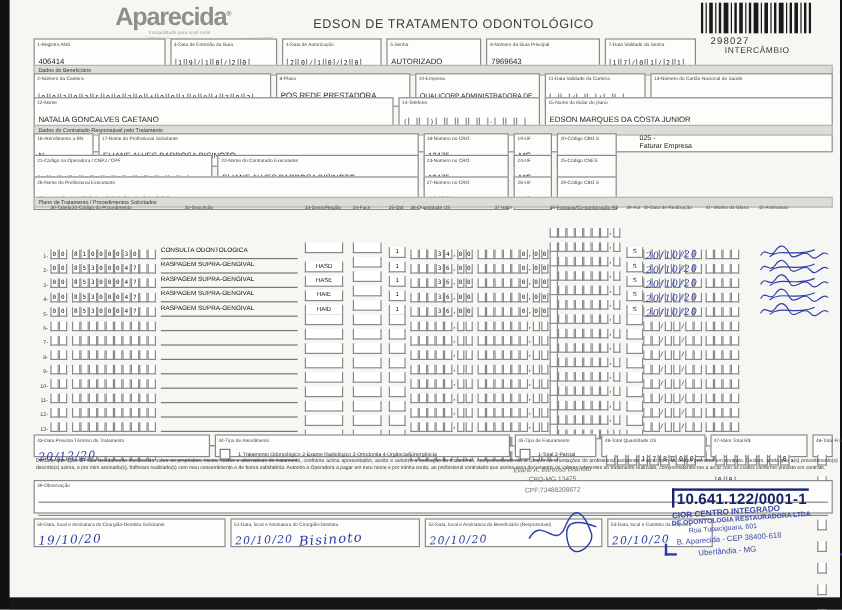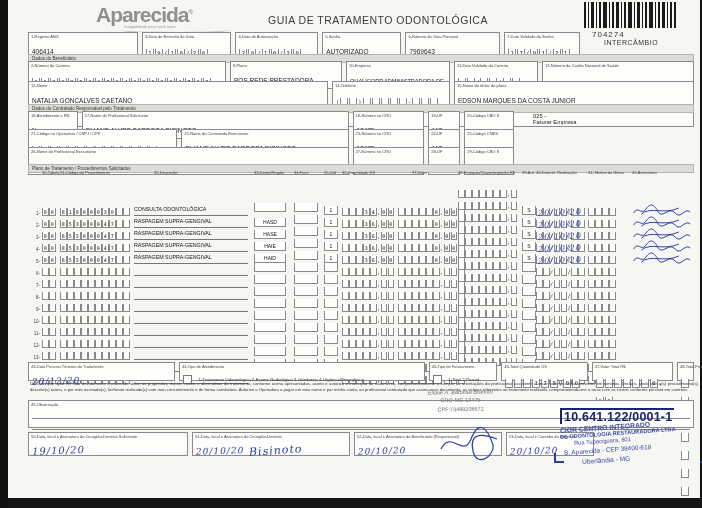--- a/index.html
+++ b/index.html
@@ -61,21 +61,21 @@
 <body>
 
 <div class="sheet">
 
   <div class="logo">
     <div class="logotext"><span>Aparecida</span><sup style="font-size:6px">®</sup></div>
     <div class="swoosh"></div>
     <div class="tagline">tranquilidade para você sorrir</div>
   </div>
 
-  <div class="title">GUIA DE TRATAMENTO ODONTOLÓGICA</div>
+  <div class="title">EDSON DE TRATAMENTO ODONTOLÓGICO</div>
   <div class="pagemark">2/4°</div>
 
   <svg class="barcode" viewBox="0 0 92 26" preserveAspectRatio="none">
     <g fill="#1a1a1a">
       <rect x="0" y="0" width="2" height="26"></rect>
         <rect x="4" y="0" width="1" height="26"></rect>
         <rect x="7" y="0" width="3" height="26"></rect>
       <rect x="12" y="0" width="1" height="26"></rect>
         <rect x="15" y="0" width="2" height="26"></rect>
         <rect x="19" y="0" width="4" height="26"></rect>
@@ -91,21 +91,21 @@
       <rect x="61" y="0" width="2" height="26"></rect>
         <rect x="65" y="0" width="4" height="26"></rect>
         <rect x="71" y="0" width="1" height="26"></rect>
       <rect x="74" y="0" width="2" height="26"></rect>
         <rect x="78" y="0" width="3" height="26"></rect>
         <rect x="83" y="0" width="1" height="26"></rect>
       <rect x="86" y="0" width="2" height="26"></rect>
         <rect x="90" y="0" width="2" height="26"></rect>
     </g>
   </svg>
-  <div class="codenum">704274</div>
+  <div class="codenum">298027</div>
   <div class="intercambio">INTERCÂMBIO</div>
 
   <div class="band" style="left:20px;top:32px;right:120px;">
     <div class="fld" style="width:128px">
       <span class="lbl">1-Registro ANS</span>
       <span class="val">406414</span>
     </div>
     <div class="fld" style="width:104px">
       <span class="lbl">3-Data de Emissão da Guia</span>
       <span class="comb"><span class="cc">1</span><span class="cc">9</span><span class="sep">/</span><span class="cc">1</span><span class="cc">0</span><span class="sep">/</span><span class="cc">2</span><span class="cc">0</span></span>

